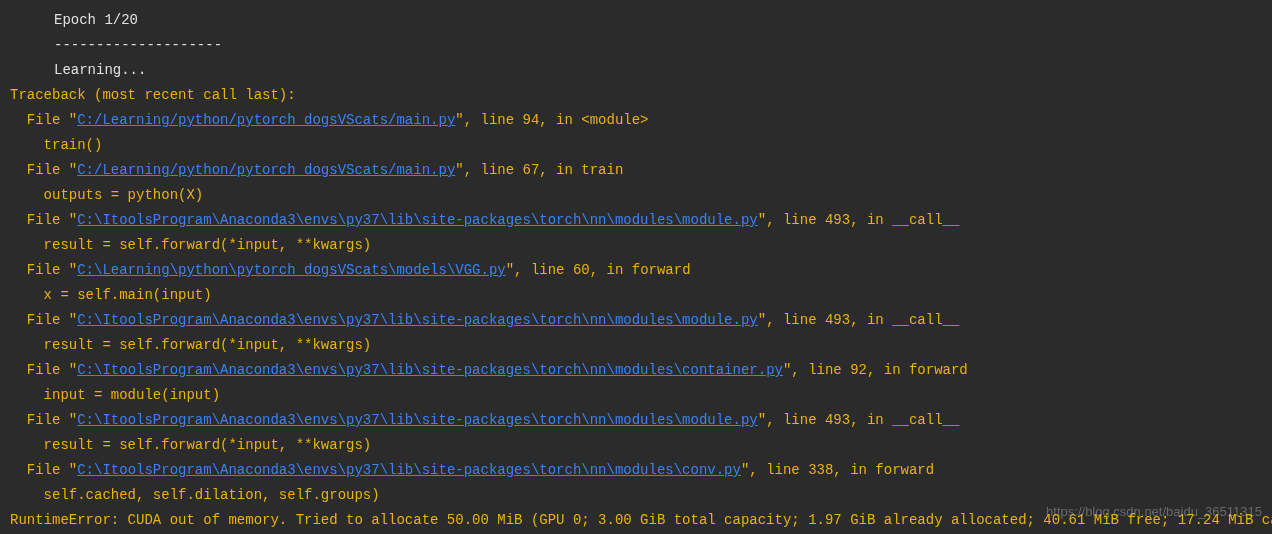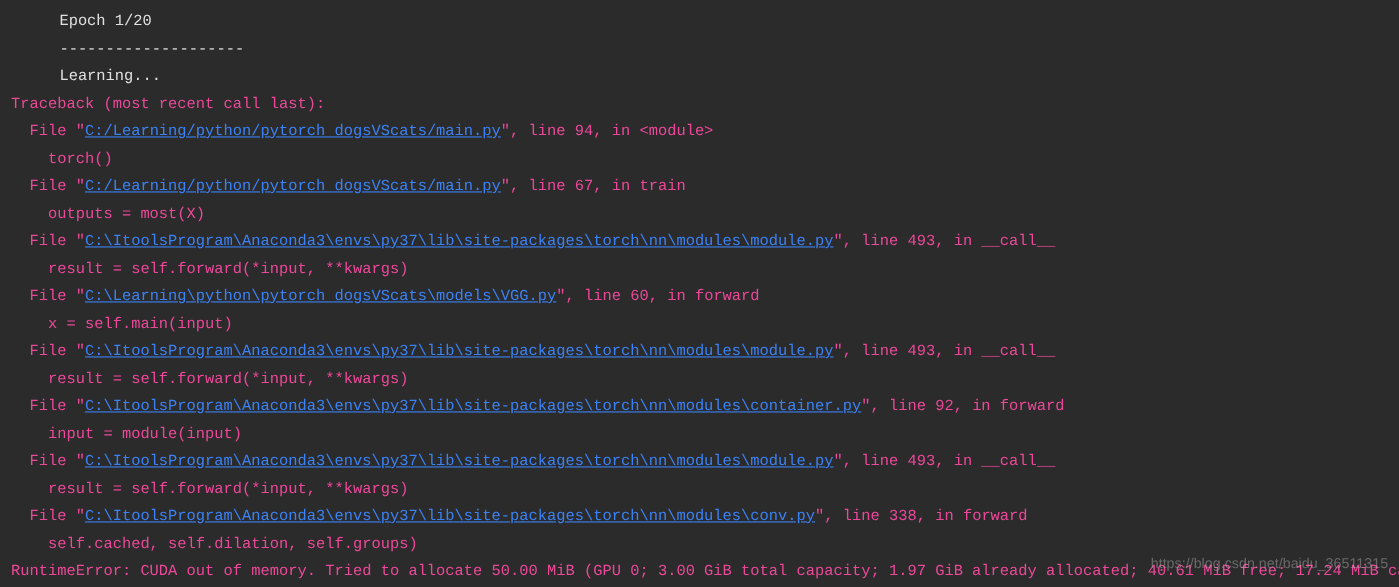--- a/index.html
+++ b/index.html
@@ -20,21 +20,21 @@
       position: relative;
     }
     .line {
       white-space: pre;
     }
     .white {
       color: #e0e0e0;
       margin-left: 44px;
     }
     .red {
-      color: #ec4899;
+      color: #eab308;
     }
     .link {
       color: #3b82f6;
       text-decoration: underline;
     }
     .watermark {
       position: absolute;
       bottom: 10px;
       right: 10px;
       color: rgba(180, 180, 180, 0.45);
@@ -44,24 +44,24 @@
   </style>
 </head>
 <body>
 
 <div class="line white">Epoch 1/20</div>
 <div class="line white">--------------------</div>
 <div class="line white">Learning...</div>
 <div class="line red">Traceback (most recent call last):</div>
 
 <div class="line"><span class="red">  File "</span><span class="link">C:/Learning/python/pytorch dogsVScats/main.py</span><span class="red">", line 94, in &lt;module&gt;</span></div>
-<div class="line red">    torch()</div>
+<div class="line red">    train()</div>
 
 <div class="line"><span class="red">  File "</span><span class="link">C:/Learning/python/pytorch dogsVScats/main.py</span><span class="red">", line 67, in train</span></div>
-<div class="line red">    outputs = most(X)</div>
+<div class="line red">    outputs = python(X)</div>
 
 <div class="line"><span class="red">  File "</span><span class="link">C:\ItoolsProgram\Anaconda3\envs\py37\lib\site-packages\torch\nn\modules\module.py</span><span class="red">", line 493, in __call__</span></div>
 <div class="line red">    result = self.forward(*input, **kwargs)</div>
 
 <div class="line"><span class="red">  File "</span><span class="link">C:\Learning\python\pytorch dogsVScats\models\VGG.py</span><span class="red">", line 60, in forward</span></div>
 <div class="line red">    x = self.main(input)</div>
 
 <div class="line"><span class="red">  File "</span><span class="link">C:\ItoolsProgram\Anaconda3\envs\py37\lib\site-packages\torch\nn\modules\module.py</span><span class="red">", line 493, in __call__</span></div>
 <div class="line red">    result = self.forward(*input, **kwargs)</div>
 

